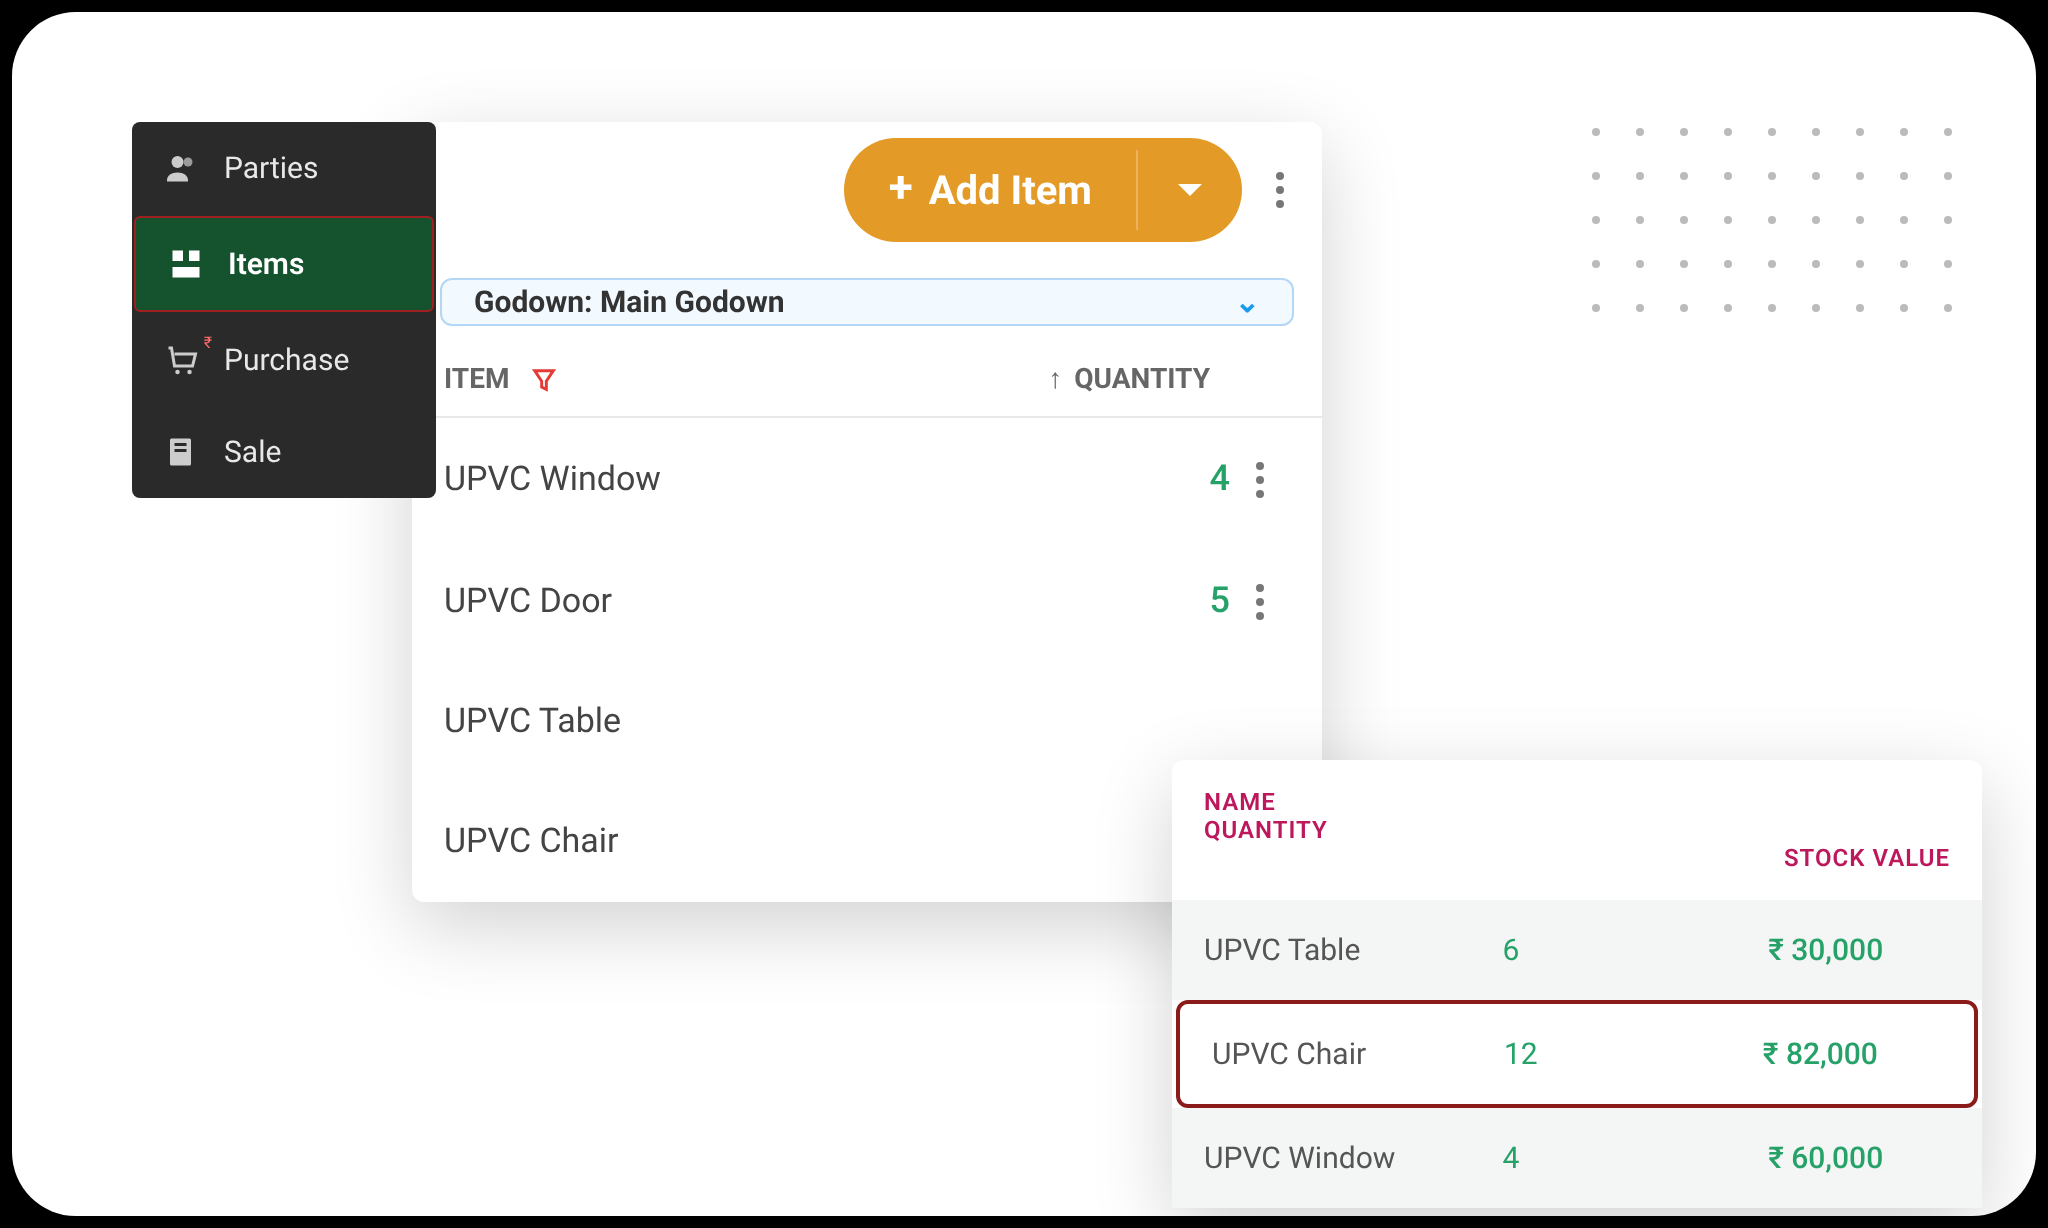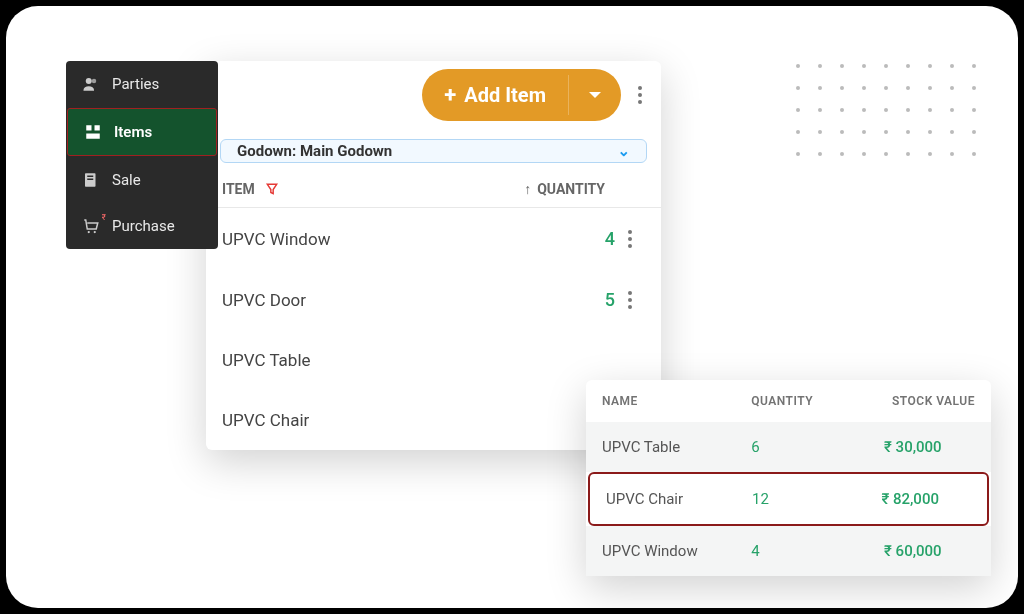--- a/index.html
+++ b/index.html
@@ -32,21 +32,21 @@
 .filter-ic { color: #e53935; font-weight: bold; }
 .th-qty { width: 150px; display: flex; align-items: center; justify-content: flex-end; gap: 6px; padding-right: 40px; }
 
 .row { display: flex; align-items: center; padding: 20px 16px; font-size: 17px; color: #444; }
 .row .name { flex: 1; }
 .row .qty { width: 120px; text-align: right; color: #26a269; font-weight: 500; font-size: 18px; }
 .row .more { width: 30px; text-align: center; }
 .row .more .kebab { width: auto; }
 
 .stock-panel { position: absolute; top: 374px; left: 580px; width: 405px; background: #fff; border-radius: 6px; box-shadow: 0 12px 40px rgba(0,0,0,0.18); z-index: 4; overflow: visible; }
-.stock-head { display: flex; padding: 14px 16px; font-size: 12px; color: #737373; font-weight: 600; letter-spacing: 0.5px; }
+.stock-head { display: flex; padding: 14px 16px; font-size: 12px; color: #be185d; font-weight: 600; letter-spacing: 0.5px; flex-direction: column; }
 .stock-head .n { flex: 1.2; }
 .stock-head .q { flex: 0.8; text-align: left; }
 .stock-head .v { flex: 1; text-align: right; }
 .s-row { display: flex; align-items: center; padding: 16px; font-size: 15px; }
 .s-row .n { flex: 1.2; color: #555; }
 .s-row .q { flex: 0.8; color: #26a269; }
 .s-row .v { flex: 1; text-align: center; color: #26a269; font-weight: 500; }
 .s-row.alt { background: #f4f5f5; }
 .s-row.hl { border: 2px solid #8b1a1a; border-radius: 6px; margin: 0 2px; }
 
@@ -120,38 +120,38 @@
       <span class="side-icon">
         <svg width="18" height="18" viewBox="0 0 24 24" fill="#fff">
             <rect x="3" y="3" width="7" height="7"></rect>
             <rect x="14" y="3" width="7" height="7"></rect>
             <rect x="3" y="14" width="18" height="7"></rect>
           </svg>
       </span>
       <span>Items</span>
     </div>
     <div class="side-item">
+      <span class="side-icon rupee-badge">
+        <svg width="18" height="18" viewBox="0 0 24 24" fill="#ccc">
+            <circle cx="9" cy="20" r="1.5"></circle>
+            <circle cx="17" cy="20" r="1.5"></circle>
+            <path d="M3 4h2l2 12h12l2-8H7" stroke="#ccc" stroke-width="2" fill="none"></path>
+          </svg>
+      </span>
+      <span>Purchase</span>
+    </div>
+    <div class="side-item">
       <span class="side-icon">
         <svg width="18" height="18" viewBox="0 0 24 24" fill="#ccc">
             <rect x="4" y="3" width="14" height="18" rx="1"></rect>
             <rect x="7" y="6" width="8" height="2" fill="#2a2a2a"></rect>
             <rect x="7" y="10" width="8" height="2" fill="#2a2a2a"></rect>
           </svg>
       </span>
       <span>Sale</span>
-    </div>
-    <div class="side-item">
-      <span class="side-icon rupee-badge">
-        <svg width="18" height="18" viewBox="0 0 24 24" fill="#ccc">
-            <circle cx="9" cy="20" r="1.5"></circle>
-            <circle cx="17" cy="20" r="1.5"></circle>
-            <path d="M3 4h2l2 12h12l2-8H7" stroke="#ccc" stroke-width="2" fill="none"></path>
-          </svg>
-      </span>
-      <span>Purchase</span>
     </div>
   </div>
 
   <div class="items-panel">
     <div class="panel-top">
       <div class="add-btn">
         <div class="main">
           <span class="plus">+</span>
           <span>Add Item</span>
         </div>

